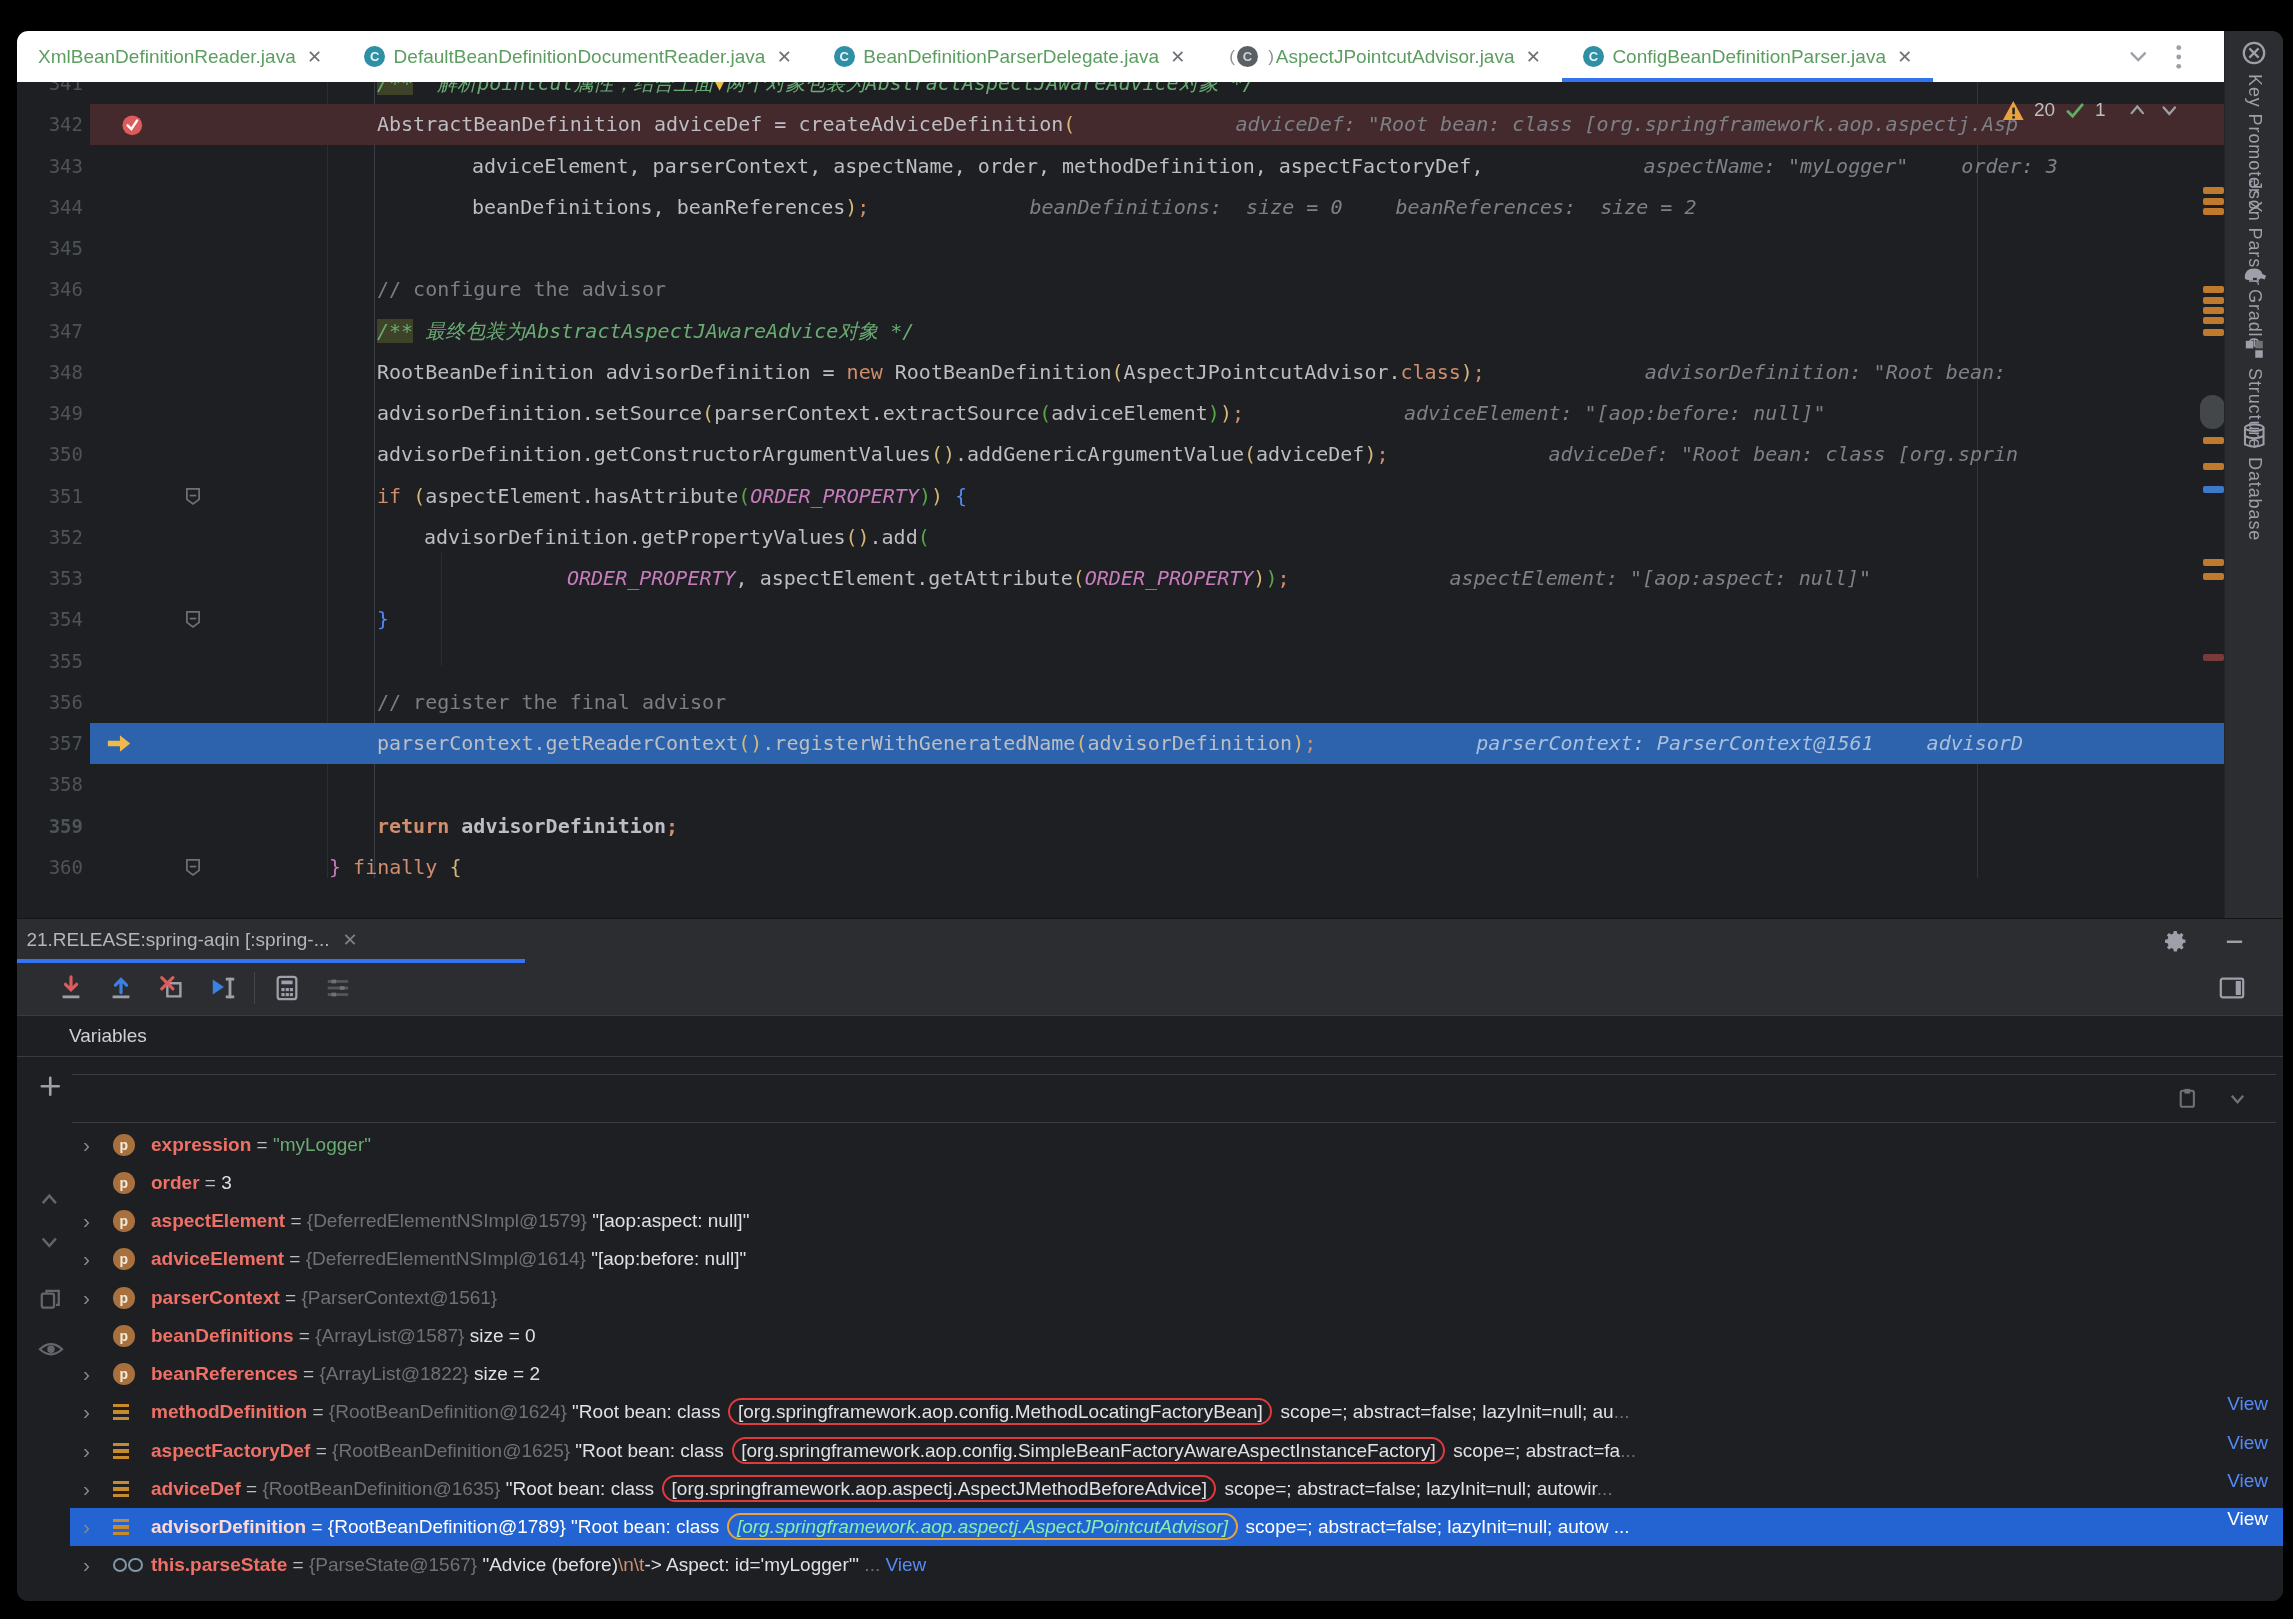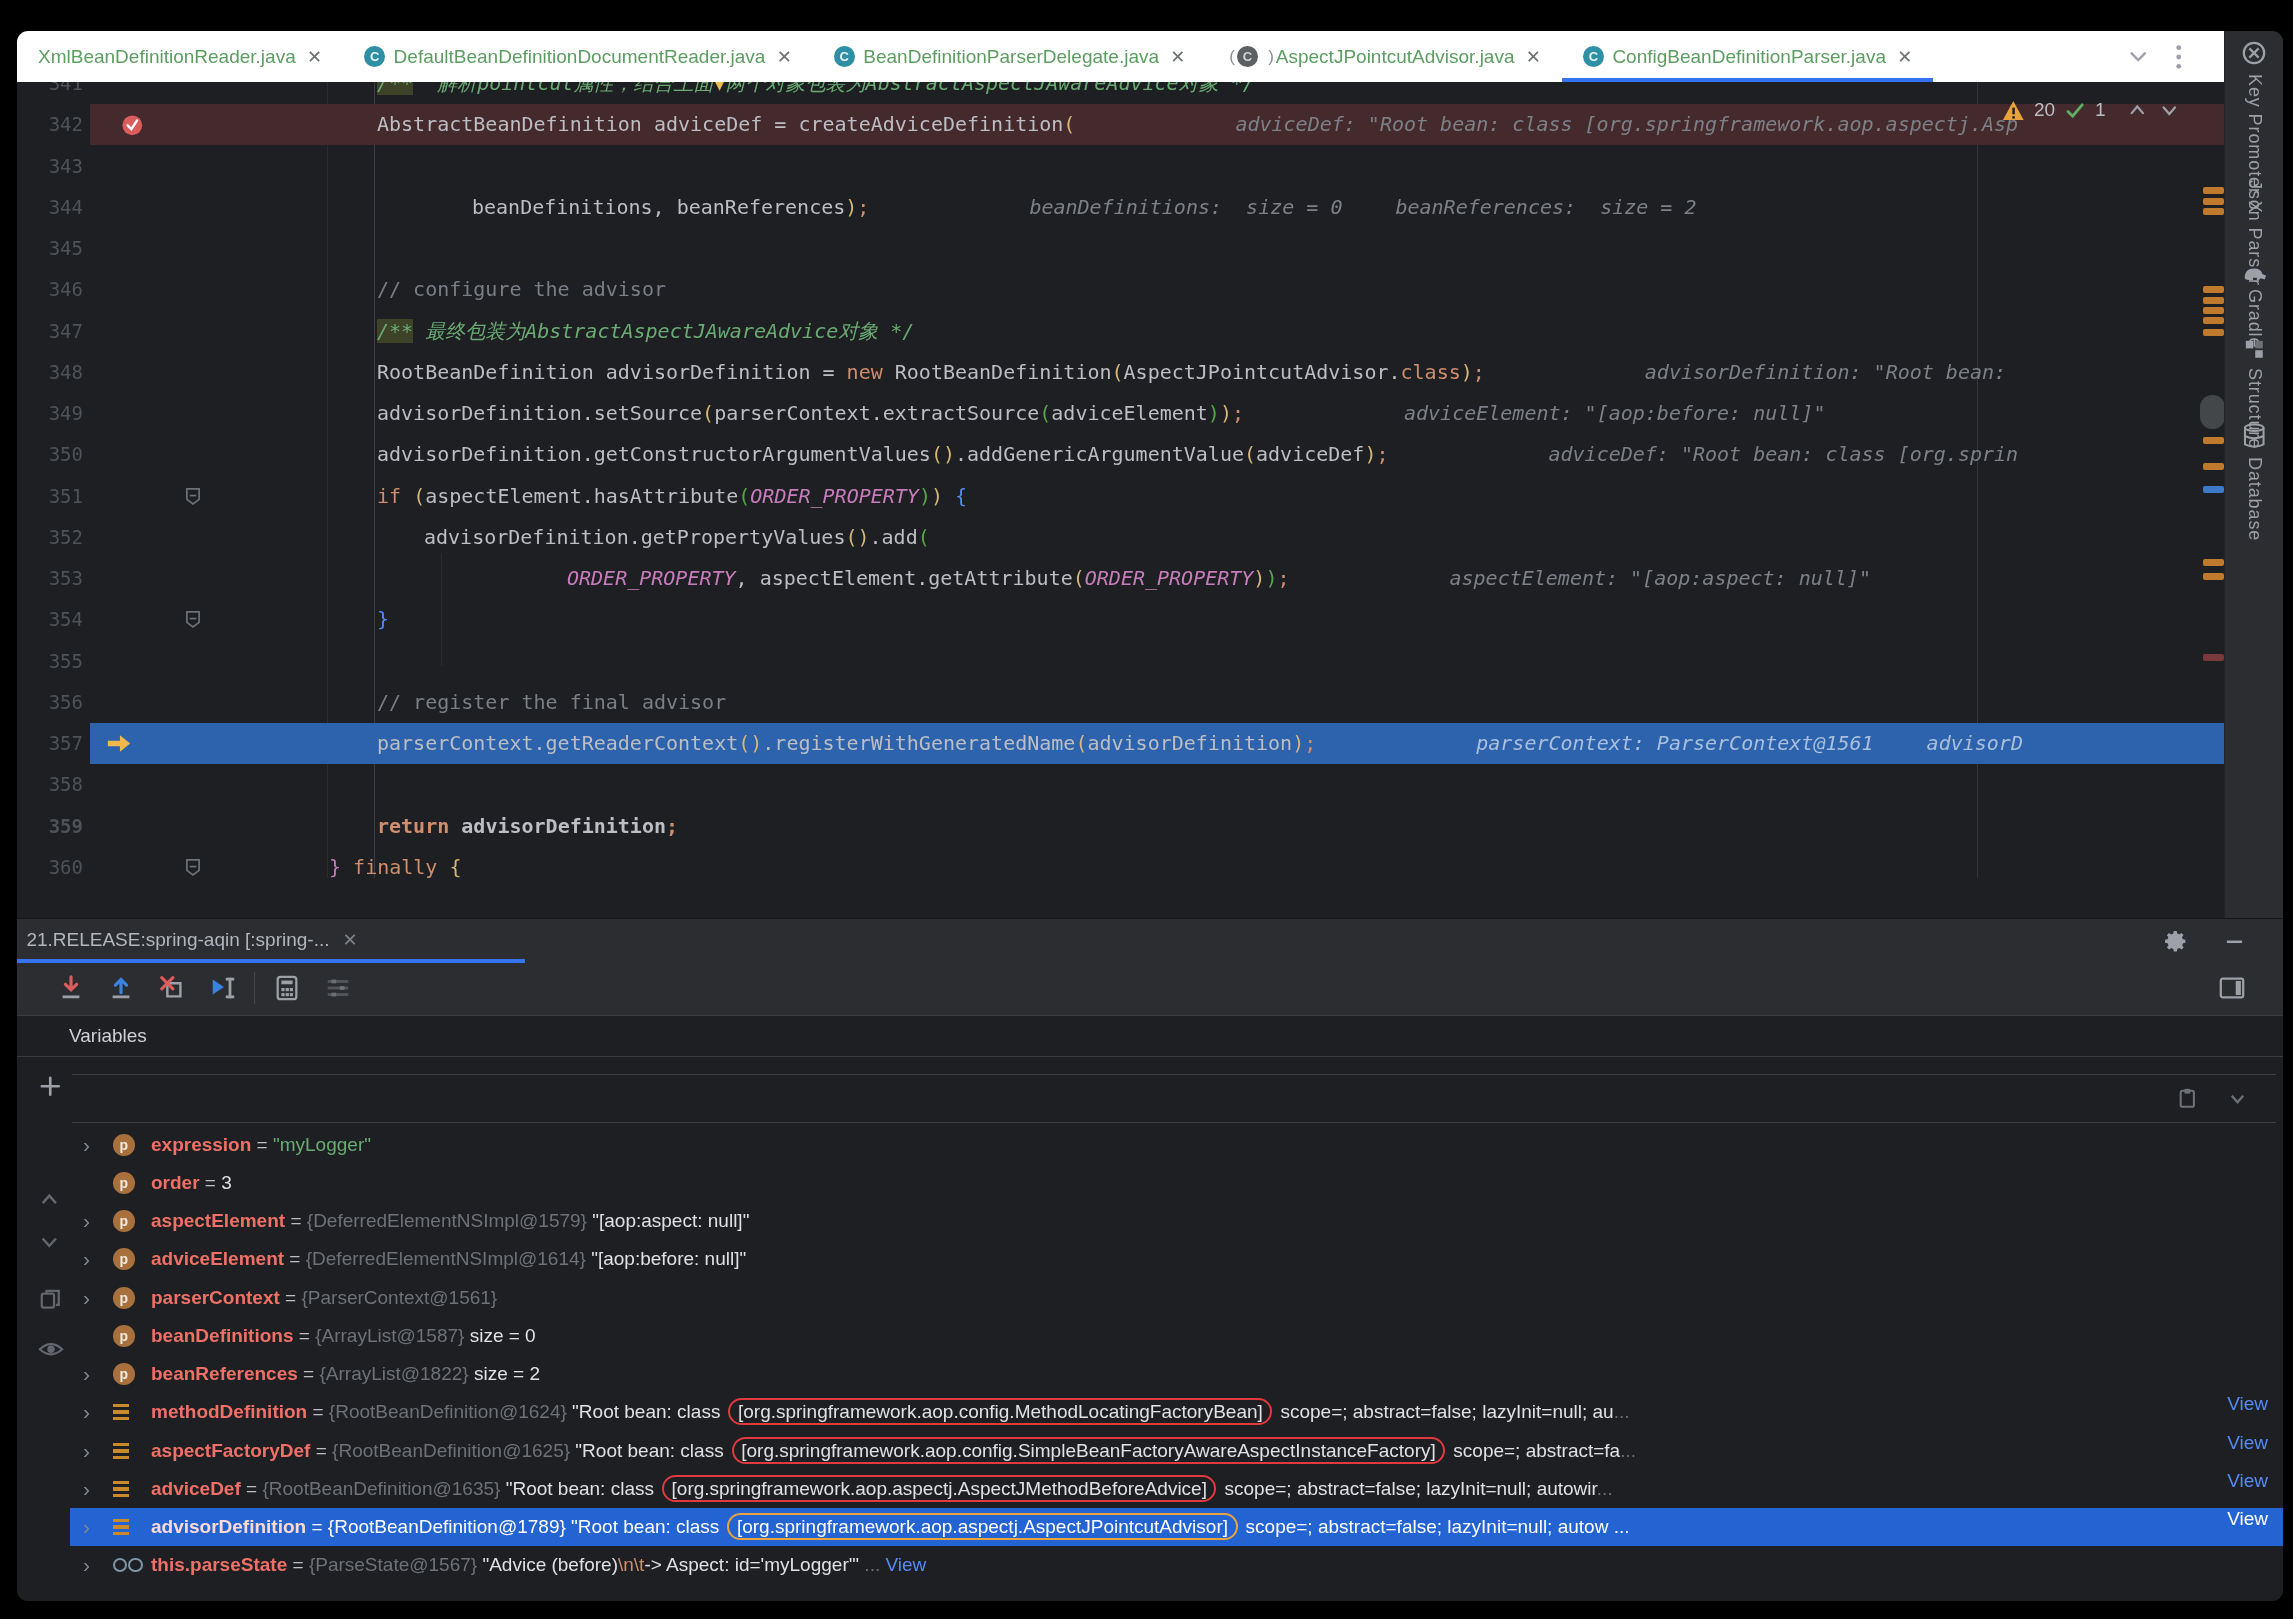--- a/index.html
+++ b/index.html
@@ -65,21 +65,21 @@
   .vrow.sel{background:#2364D2;}
   .vchev{position:absolute;left:13px;top:0;height:38px;display:flex;align-items:center;color:#868A91;font-size:21px;}
   .vicon{position:absolute;left:43px;top:0;height:38px;display:flex;align-items:center;}
   .vtext{position:absolute;left:81px;right:85px;top:0;height:38px;line-height:38px;overflow:hidden;}
   .vrow.nopin .vtext{right:7.5px;}
   .v-name{color:#EF7066;font-weight:bold;}
   .v-eq{color:#BCBEC4;}
   .p-ref{color:#6E7277}.p-wht{color:#DFE1E5}.p-strg{color:#6AAB73}.p-esc{color:#CF8E6D}
   .p-dim{color:#6E7277}.p-view{color:#548AF7}
   .p-ovalr{border:2.8px solid #E0393E;border-radius:15px;padding:0.9px 7.5px;margin:0 2.8px;color:#DFE1E5;}
-  .p-ovaly{border:2.8px solid #E8A33D;border-radius:15px;padding:0.9px 7.5px;margin:0 2.8px;color:#ffffff;}
+  .p-ovaly{border:2.8px solid #E8A33D;border-radius:15px;padding:0.9px 7.5px;margin:0 2.8px;color:#86efac;font-style:italic;}
   .vrow.sel .p-ref,.vrow.sel .p-wht,.vrow.sel .p-dim,.vrow.sel .v-eq{color:#FFFFFF;}
   .vrow.sel .v-name{color:#FFD9D4;}
   .vrow.sel .p-view{color:#FFFFFF;position:absolute;right:15px;}
   .vrow.pin .p-view{position:absolute;right:15px;}
   .ic-param{width:21.7px;height:21.7px;border-radius:50%;background:#A8703D;color:#F3E9DB;font-size:14px;font-weight:bold;display:flex;align-items:center;justify-content:center;font-family:"Liberation Sans",sans-serif;}
   .ic-bars{display:flex;flex-direction:column;gap:2.8px;}
   .ic-bars i{display:block;width:16px;height:3.8px;background:#C98A2B;}
   .ic-oo{display:flex;gap:0.9px;}
   .ic-oo i{display:block;width:10.4px;height:10.4px;border:2.4px solid #7E97A8;border-radius:50%;}
 </style>
@@ -131,21 +131,21 @@
     <div class="guide" style="left:310px"></div>
     <div class="guide hl" style="left:357px"></div>
     <div class="guide" style="left:424px;top:471px;height:113px"></div>
     <div class="marginline"></div>
     <div id="lines-host">
         <div class="code-line" style="top: -19px;"><div class="band"></div><span class="lnum">341</span><span class="ltext" style="left: 360px;"><span class="seg-ghl">/**</span><span class="seg-g">  解析pointcut属性，结合上面</span><span class="seg-em">▼</span><span class="seg-g">两个对象包装为AbstractAspectJAwareAdvice对象 */</span></span></div>
         <div class="code-line bg-bp" style="top: 22.4px;"><div class="band"></div><span class="lnum">342</span><span class="gmark" style="left: 104px;"><svg width="22.6" height="22.6" viewBox="0 0 24 24">
               <circle cx="12" cy="12" r="10.5" fill="#DB5C5C"></circle>
               <polyline points="7,12 11,16 17,7" fill="none" stroke="#fff" stroke-width="2.6" stroke-linecap="round"></polyline>
             </svg></span><span class="ltext" style="left: 360px;"><span class="seg-d">AbstractBeanDefinition adviceDef = createAdviceDefinition</span><span class="seg-py">(</span><span class="hint first">adviceDef: "Root bean: class [org.springframework.aop.aspectj.Asp</span></span></div>
-        <div class="code-line" style="top: 64px;"><div class="band"></div><span class="lnum">343</span></div>
+        <div class="code-line" style="top: 64px;"><div class="band"></div><span class="lnum">343</span><span class="ltext" style="left: 455px;"><span class="seg-d">adviceElement, parserContext, aspectName, order, methodDefinition, aspectFactoryDef,</span><span class="hint first">aspectName: "myLogger"</span><span class="hint">order: 3</span></span></div>
         <div class="code-line" style="top: 105px;"><div class="band"></div><span class="lnum">344</span><span class="ltext" style="left: 455px;"><span class="seg-d">beanDefinitions, beanReferences</span><span class="seg-py">)</span><span class="seg-k">;</span><span class="hint first">beanDefinitions:  size = 0</span><span class="hint">beanReferences:  size = 2</span></span></div>
         <div class="code-line" style="top: 146px;"><div class="band"></div><span class="lnum">345</span><span class="ltext" style="left: 265px;"></span></div>
         <div class="code-line" style="top: 187px;"><div class="band"></div><span class="lnum">346</span><span class="ltext" style="left: 360px;"><span class="seg-cm">// configure the advisor</span></span></div>
         <div class="code-line" style="top: 229px;"><div class="band"></div><span class="lnum">347</span><span class="ltext" style="left: 360px;"><span class="seg-ghl">/**</span><span class="seg-g"> 最终包装为AbstractAspectJAwareAdvice对象 */</span></span></div>
         <div class="code-line" style="top: 270px;"><div class="band"></div><span class="lnum">348</span><span class="ltext" style="left: 360px;"><span class="seg-d">RootBeanDefinition advisorDefinition = </span><span class="seg-k">new</span><span class="seg-d"> RootBeanDefinition</span><span class="seg-py">(</span><span class="seg-d">AspectJPointcutAdvisor.</span><span class="seg-k">class</span><span class="seg-py">)</span><span class="seg-k">;</span><span class="hint first">advisorDefinition: "Root bean:</span></span></div>
         <div class="code-line" style="top: 311px;"><div class="band"></div><span class="lnum">349</span><span class="ltext" style="left: 360px;"><span class="seg-d">advisorDefinition.setSource</span><span class="seg-py">(</span><span class="seg-d">parserContext.extractSource</span><span class="seg-pg">(</span><span class="seg-d">adviceElement</span><span class="seg-pg">)</span><span class="seg-py">)</span><span class="seg-k">;</span><span class="hint first">adviceElement: "[aop:before: null]"</span></span></div>
         <div class="code-line" style="top: 352px;"><div class="band"></div><span class="lnum">350</span><span class="ltext" style="left: 360px;"><span class="seg-d">advisorDefinition.getConstructorArgumentValues</span><span class="seg-py">()</span><span class="seg-d">.addGenericArgumentValue</span><span class="seg-py">(</span><span class="seg-d">adviceDef</span><span class="seg-py">)</span><span class="seg-k">;</span><span class="hint first">adviceDef: "Root bean: class [org.sprin</span></span></div>
         <div class="code-line" style="top: 394px;"><div class="band"></div><span class="lnum">351</span><span class="gmark" style="left: 168px;"><svg width="16" height="19" viewBox="0 0 17 20">
               <path d="M2 2 h13 v11 l-6.5 5 L2 13 z" fill="none" stroke="#6E7277" stroke-width="1.8"></path>
               <line x1="5" y1="9" x2="12" y2="9" stroke="#6E7277" stroke-width="1.8"></line>

